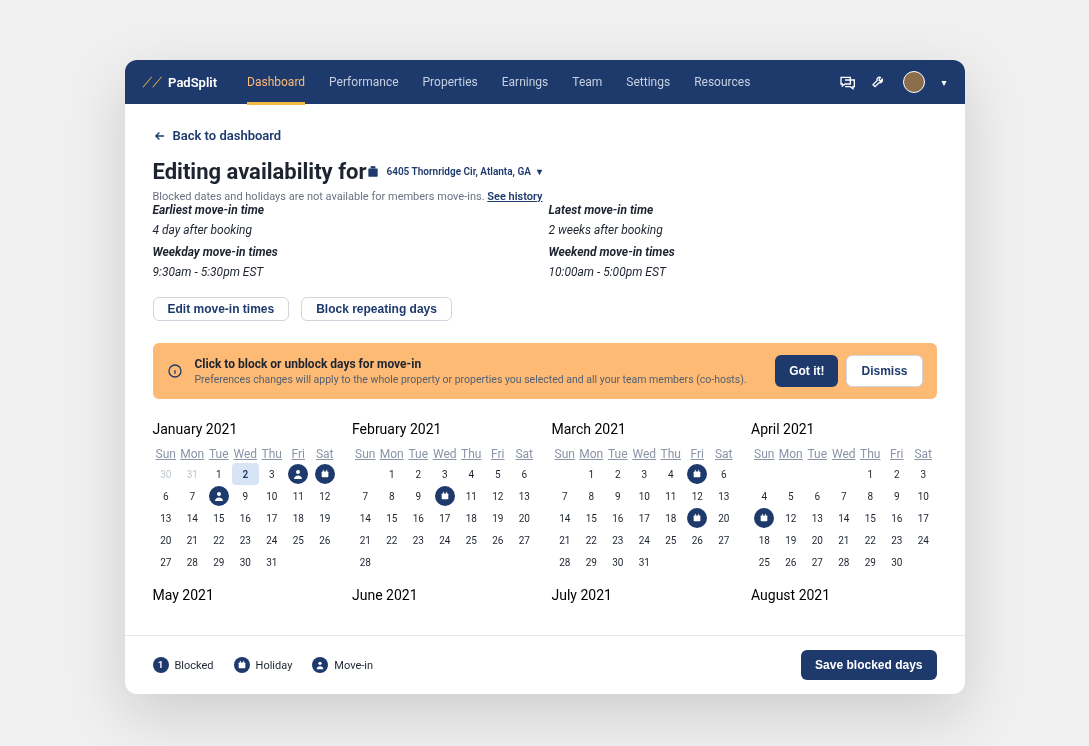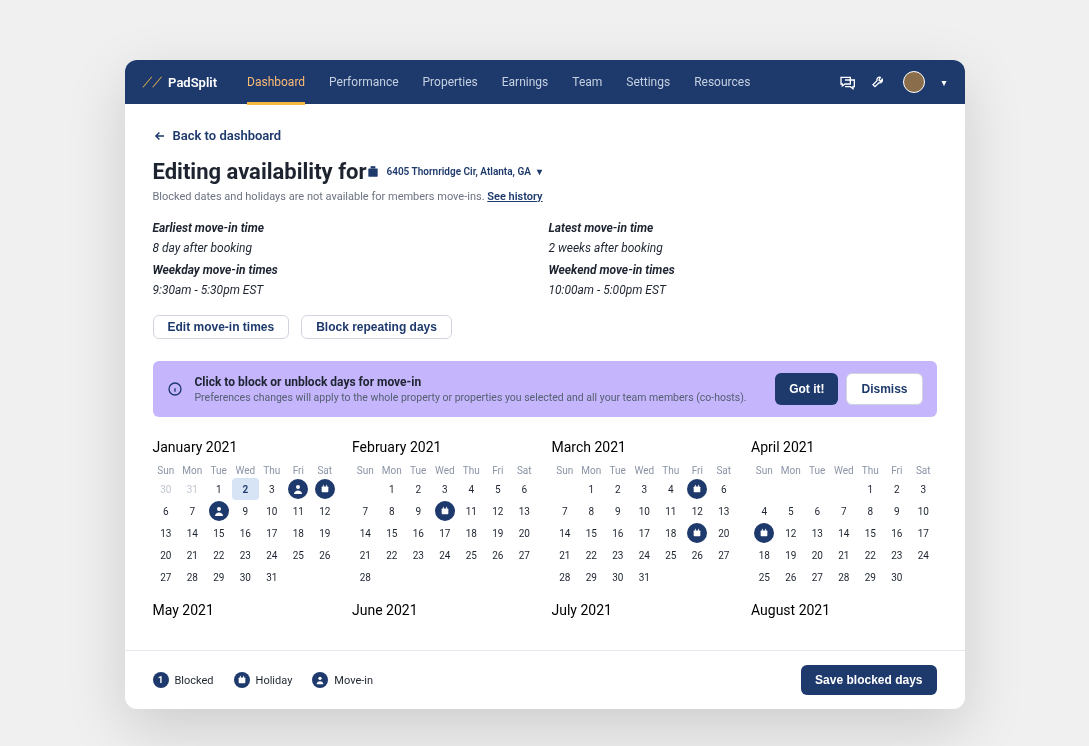--- a/index.html
+++ b/index.html
@@ -44,36 +44,36 @@
   color: #1e3a6d; font-size: 13px; font-weight: 600;
   cursor: pointer; margin-bottom: 16px; text-align: right;
 }
 .title-row { display: flex; align-items: center; margin-bottom: 6px;}
 .page-title { font-size: 22px; font-weight: 700; color: #1d2430; }
 .address-dropdown {
   display: flex; align-items: center; gap: 6px;
   color: #1e3a6d; font-size: 10px; font-weight: 600;
   cursor: pointer;
 }
-.subtitle { font-size: 11px; color: #6b7280; margin-bottom: 18px;}
+.subtitle { font-size: 11px; color: #6b7280; }
 .subtitle a { color: #1e3a6d; font-weight:600; text-decoration: underline; cursor:pointer;}
 .movein-grid {
   display: grid; grid-template-columns: repeat(2, 1fr);
   gap: 8px; margin-bottom: 18px; font-style: italic;
 }
 .movein-label { font-size: 12px; font-weight: 700; color: #1d2430; margin-bottom: 6px;}
 .movein-value { font-size: 12px; color: #1d2430; }
 .button-row { display: flex; gap: 12px; margin-bottom: 22px;}
 .btn-outline {
   border: 1px solid #d0d5dd; background: #fff; color: #1e3a6d;
   font-size: 12px; font-weight: 600; padding: 4px 14px; border-radius: 6px;
   cursor: pointer;
 }
 .info-banner {
-  background: #c4b5fd; border-radius: 6px; padding: 12px 14px;
+  background: #fdba74; border-radius: 6px; padding: 12px 14px;
   display: flex; align-items: center; gap: 12px; margin-bottom: 22px;
 }
 .info-icon { width:16px; height:16px; flex-shrink:0; color:#1e3a6d;}
 .banner-body { flex: 1; }
 .banner-title { font-size: 12px; font-weight: 700; color: #1d2430; margin-bottom: 2px;}
 .banner-text { font-size: 10.5px; color: #556070; }
 .banner-actions { display: flex; gap: 8px; }
 .btn-primary {
   background: #1e3a6d; color: #fff; border: none;
   font-size: 12px; font-weight: 600; padding: 8px 14px; border-radius: 6px;
@@ -83,21 +83,21 @@
   background: #fff; color: #1e3a6d; border: 1px solid #d0d5dd;
   font-size: 12px; font-weight: 600; padding: 8px 14px; border-radius: 6px;
   cursor: pointer;
 }
 .calendars {
   display: grid; grid-template-columns: repeat(4, 1fr); gap: 14px;
 }
 .month { }
 .month-title { text-align: left; font-size: 14px; font-weight: 400; color:#000000; margin-bottom:8px;}
 .dow-row, .day-row { display: grid; grid-template-columns: repeat(7, 1fr); text-align:center;}
-.dow { font-size: 10px; color: #8a94a6; padding:2px 0;}
+.dow { font-size: 12px; color: #8a94a6; padding:2px 0;text-decoration:underline;}
 .day { font-size: 10px; color: #1d2430; height:22px; display:flex; align-items:center; justify-content:center; cursor:pointer;}
 .day.muted { color:#c0c6d0; }
 .day.selected { background:#d6e4f5; border-radius:4px; color:#1e3a6d; font-weight:600;}
 .day.marked { background:#1e3a6d; color:#fff; border-radius:50%; width:20px; height:20px; margin:1px auto;}
 .day.marked svg { width:10px; height:10px;}
 .day.person svg { width:12px; height:12px;}
 .footer {
   border-top: 1px solid #e5e8ee; padding: 14px 28px;
   display: flex; align-items: center; justify-content: space-between;
 }
@@ -158,21 +158,21 @@
     </div>
 
     <p class="subtitle">
       <span>Blocked dates and holidays are not available for members move-ins.</span>
       <a>See history</a>
     </p>
 
     <div class="movein-grid">
       <div>
           <div class="movein-label">Earliest move-in time</div>
-          <div class="movein-value">8 day after booking</div>
+          <div class="movein-value">4 day after booking</div>
         </div>
       <div>
           <div class="movein-label">Latest move-in time</div>
           <div class="movein-value">2 weeks after booking</div>
         </div>
       <div>
           <div class="movein-label">Weekday move-in times</div>
           <div class="movein-value">9:30am - 5:30pm EST</div>
         </div>
       <div>

